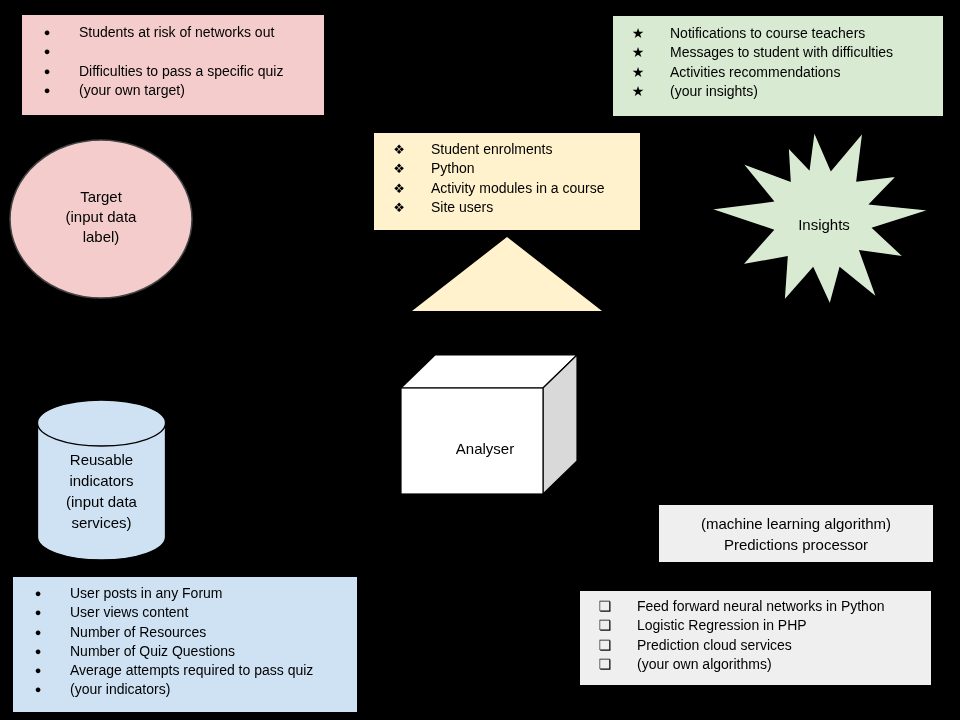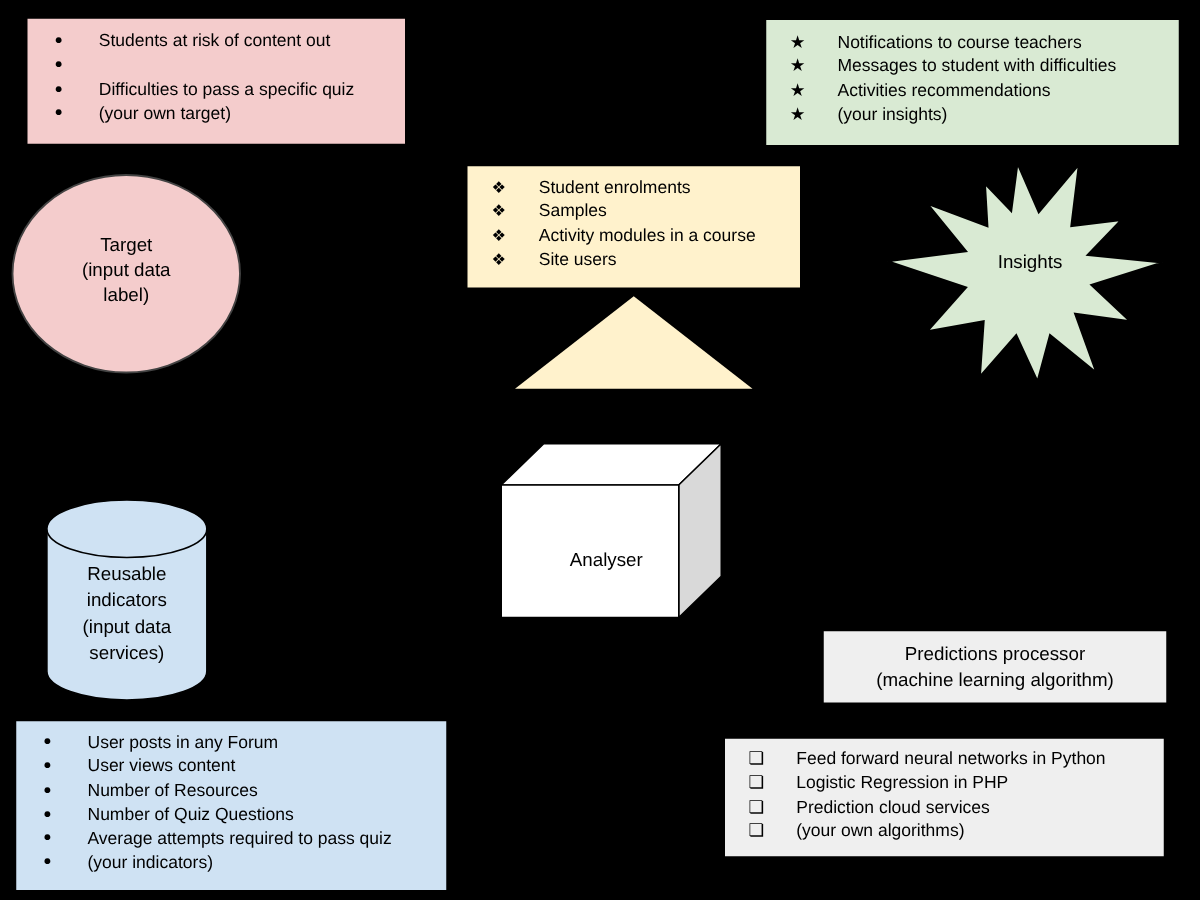--- a/index.html
+++ b/index.html
@@ -50,21 +50,21 @@
 
     <g>
       <path d="M37.5,423 L37.5,537 A64,23 0 0 0 165.5,537 L165.5,423 Z" fill="#cfe2f3" stroke="#000000" stroke-width="1.3"></path>
       <ellipse cx="101.5" cy="423" rx="64" ry="23" fill="#cfe2f3" stroke="#000000" stroke-width="1.3"></ellipse>
     </g>
   </svg>
 
   <div class="listbox box-pink b-dot">
     <div class="li">
       <span class="bullet">●</span>
-      <span class="itext">Students at risk of content out</span>
+      <span class="itext">Students at risk of networks out</span>
       </div>
     <div class="li">
       <span class="bullet">●</span>
       </div>
     <div class="li">
       <span class="bullet">●</span>
       <span class="itext">Difficulties to pass a specific quiz</span>
       </div>
     <div class="li">
       <span class="bullet">●</span>
@@ -91,21 +91,21 @@
       </div>
   </div>
 
   <div class="listbox box-yellow b-diamond">
     <div class="li">
       <span class="bullet">❖</span>
       <span class="itext">Student enrolments</span>
       </div>
     <div class="li">
       <span class="bullet">❖</span>
-      <span class="itext">Samples</span>
+      <span class="itext">Python</span>
       </div>
     <div class="li">
       <span class="bullet">❖</span>
       <span class="itext">Activity modules in a course</span>
       </div>
     <div class="li">
       <span class="bullet">❖</span>
       <span class="itext">Site users</span>
       </div>
   </div>
@@ -150,32 +150,32 @@
       <span class="bullet">❏</span>
       <span class="itext">Prediction cloud services</span>
       </div>
     <div class="li">
       <span class="bullet">❏</span>
       <span class="itext">(your own algorithms)</span>
       </div>
   </div>
 
   <div class="predproc">
+    <div>(machine learning algorithm)</div>
     <div>Predictions processor</div>
-    <div>(machine learning algorithm)</div>
   </div>
 
   <div class="shape-label" style="left:10px;top:187px;width:182px;line-height:20px;">
     <div>Target</div>
     <div>(input data</div>
     <div>label)</div>
   </div>
 
 
-  <div class="shape-label" style="left:714px;top:201px;width:220px;">
+  <div class="shape-label" style="left:714px;top:216px;width:220px;">
     <div>Insights</div>
   </div>
 
   <div class="shape-label" style="left:401px;top:440px;width:168px;">
     <div>Analyser</div>
   </div>
 
   <div class="shape-label" style="left:37px;top:449px;width:129px;line-height:21px;">
     <div>Reusable</div>
     <div>indicators</div>

